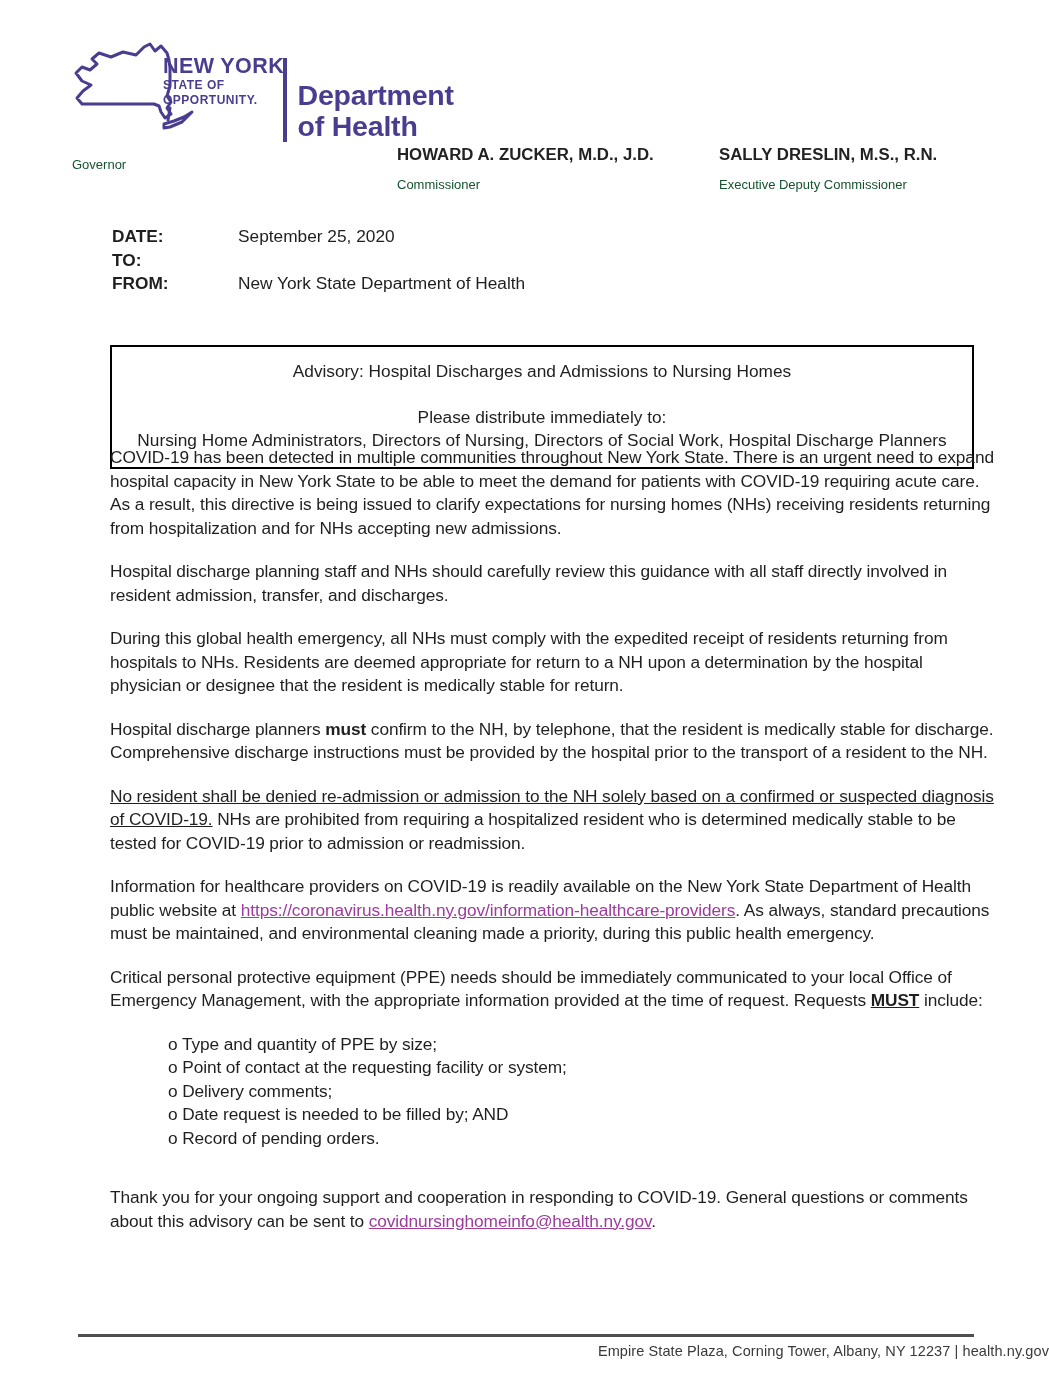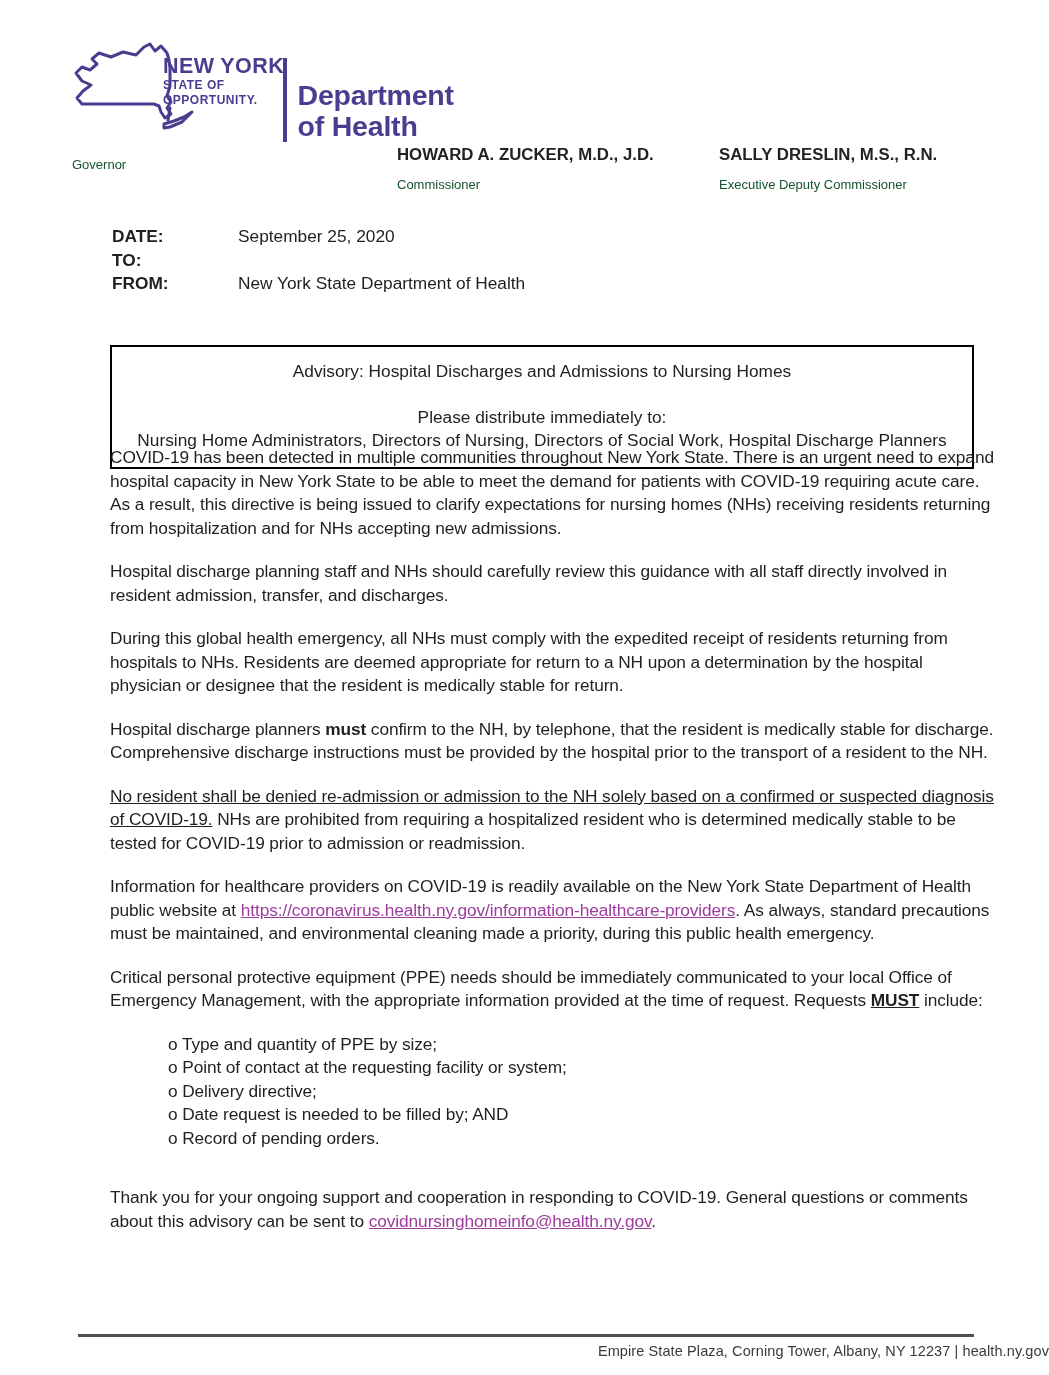--- a/index.html
+++ b/index.html
@@ -112,21 +112,21 @@
   <p><span>COVID-19 has been detected in multiple communities throughout New York State. There is an urgent need to expand hospital capacity in New York State to be able to meet the demand for patients with COVID-19 requiring acute care. As a result, this directive is being issued to clarify expectations for nursing homes (NHs) receiving residents returning from hospitalization and for NHs accepting new admissions.</span></p>
   <p><span>Hospital discharge planning staff and NHs should carefully review this guidance with all staff directly involved in resident admission, transfer, and discharges.</span></p>
   <p><span>During this global health emergency, all NHs must comply with the expedited receipt of residents returning from hospitals to NHs. Residents are deemed appropriate for return to a NH upon a determination by the hospital physician or designee that the resident is medically stable for return.</span></p>
   <p><span>Hospital discharge planners </span><span class="seg-b">must</span><span> confirm to the NH, by telephone, that the resident is medically stable for discharge. Comprehensive discharge instructions must be provided by the hospital prior to the transport of a resident to the NH.</span></p>
   <p><span class="seg-u">No resident shall be denied re-admission or admission to the NH solely based on a confirmed or suspected diagnosis of COVID-19.</span><span> NHs are prohibited from requiring a hospitalized resident who is determined medically stable to be tested for COVID-19 prior to admission or readmission.</span></p>
   <p><span>Information for healthcare providers on COVID-19 is readily available on the New York State Department of Health public website at </span><a class="seg-a">https://coronavirus.health.ny.gov/information-healthcare-providers</a><span>. As always, standard precautions must be maintained, and environmental cleaning made a priority, during this public health emergency.</span></p>
   <p><span>Critical personal protective equipment (PPE) needs should be immediately communicated to your local Office of Emergency Management, with the appropriate information provided at the time of request. Requests </span><span class="seg-bu">MUST</span><span> include:</span></p>
   <div class="ppe-list">
     <div class="ppe-item">o Type and quantity of PPE by size;</div>
     <div class="ppe-item">o Point of contact at the requesting facility or system;</div>
-    <div class="ppe-item">o Delivery directive;</div>
+    <div class="ppe-item">o Delivery comments;</div>
     <div class="ppe-item">o Date request is needed to be filled by; AND</div>
     <div class="ppe-item">o Record of pending orders.</div>
   </div>
   <p><span>Thank you for your ongoing support and cooperation in responding to COVID-19. General questions or comments about this advisory can be sent to </span><a class="seg-a">covidnursinghomeinfo@health.ny.gov</a><span>.</span></p>
 </main>
 
 <div class="footer-rule"></div>
 <footer class="footer-text">Empire State Plaza, Corning Tower, Albany, NY 12237 | health.ny.gov</footer>
 
 </body></html>

